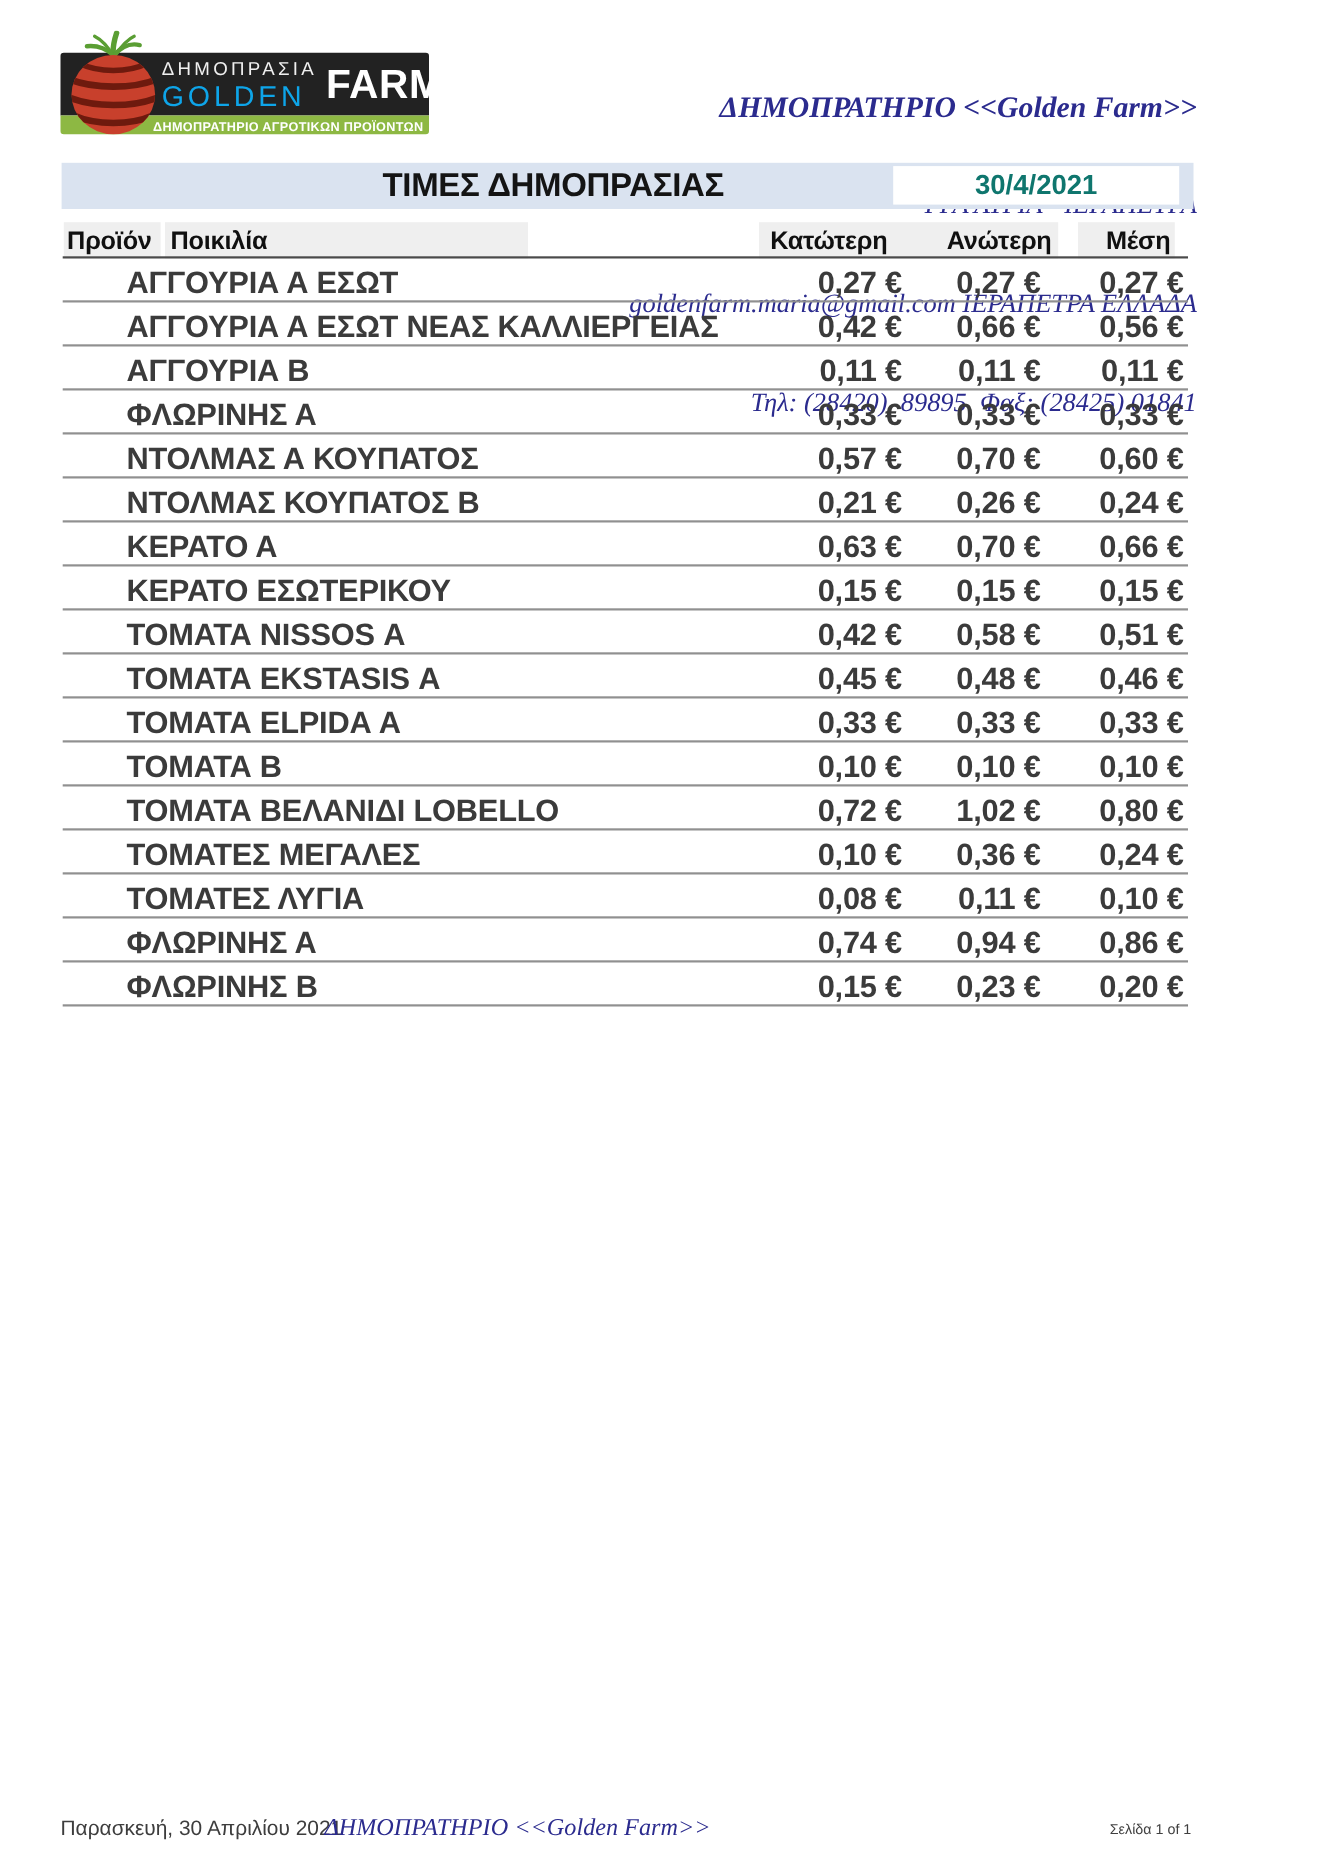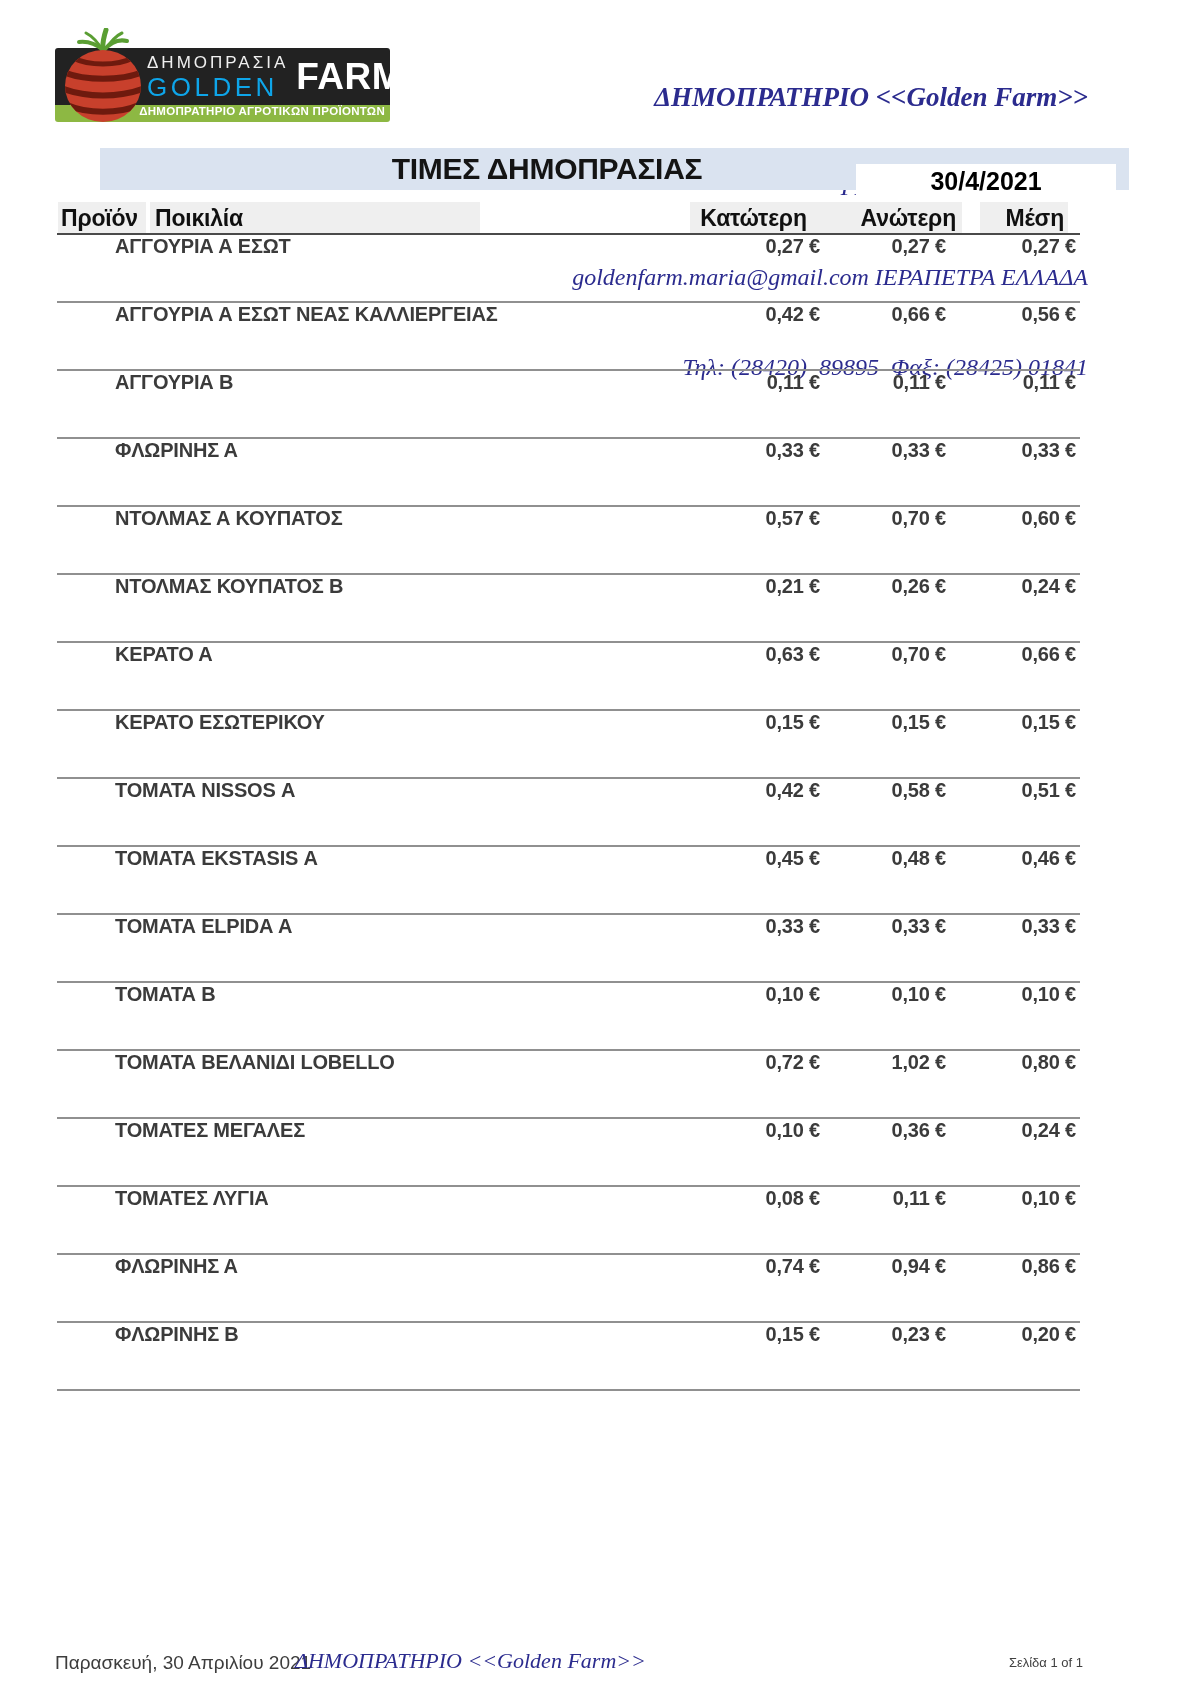--- a/index.html
+++ b/index.html
@@ -17,69 +17,68 @@
     background:#222222; border-radius:3px 3px 0 0;
     display:flex; align-items:center; padding-left:92px; gap:8px;
   }
   .logo-text-col { display:flex; flex-direction:column; line-height:1; }
   .logo-auction { color:#f0f0f0; font-size:17px; letter-spacing:3px; font-weight:400; margin-bottom:3px; }
   .logo-golden  { color:#0ea5e9; font-size:26px; font-weight:300; letter-spacing:3.5px; }
   .logo-farm    { color:#ffffff; font-size:37px; font-weight:800; letter-spacing:.5px; line-height:1; }
   .logo-green {
     position:absolute; left:0; top:77px; width:335px; height:17px;
     background:var(--logo-green,#8db843); border-radius:0 0 3px 3px;
-    display:flex; align-items:flex-start; justify-content:flex-end; padding:0 5px 0 90px;
+    display:flex; align-items:flex-end; justify-content:flex-end; padding:0 5px 0 90px;
   }
   .logo-green span { color:#fff; font-size:11.5px; font-weight:700; letter-spacing:.3px; white-space:nowrap; }
   .tomato { position:absolute; left:4px; top:0; width:88px; height:96px; }
 
   
   .contact {
     position:absolute; right:112px; top:22px; text-align:right;
     font-family:"Liberation Serif", serif; font-style:italic;
     color:var(--navy,#2b2b8e); line-height:30px; white-space:pre;
   }
   .contact-line1 { font-weight:700; font-size:27px; }
   .contact-line  { font-size:24px; }
 
   
   .title-bar {
     position:absolute; left:56px; top:148px; width:1029px; height:42px;
     background:var(--titlebar-blue,#dae3f0);
-    margin-left:44px;
   }
   .title {
     position:absolute; left:147px; top:4px; width:600px; text-align:center;
     font-size:30px; font-weight:700; color:#141414; letter-spacing:-.3px;
   }
   .date-box {
-    position:absolute; left:756px; top:16px; width:260px; height:35px; background:#ffffff;
+    position:absolute; left:756px; top:3px; width:260px; height:35px; background:#ffffff;
     display:flex; align-items:center; justify-content:center;
-    font-size:25px; font-weight:700; color:#000000;
+    font-size:25px; font-weight:700; color:#0f766e;
   }
 
   
   .hdr-cell {
     position:absolute; top:202px; height:33px; background:var(--header-gray,#efefef);
     font-size:23px; font-weight:600; color:#101010; line-height:33px; letter-spacing:-.2px;
   }
   .hdr-product { left:58px;  width:88px;  padding-left:3px; }
   .hdr-variety { left:150px; width:330px; padding-left:5px; }
   .hdr-lowhigh { left:690px; width:272px; display:flex; }
   .hdr-low  { width:127px; text-align:center; }
   .hdr-high { flex:1; text-align:right; padding-right:6px; }
   .hdr-avg  { left:980px; width:88px; text-align:right; padding-right:4px; }
   .header-rule { position:absolute; left:57px; top:233px; width:1023px; height:2px; background:#4a4a4a; }
 
   
   .table-body { position:absolute; left:57px; top:235px; width:1023px; }
   .row {
-    display:flex; align-items:flex-start; height:68px;
+    display:flex; align-items:flex-end; height:40px;
     border-bottom:2px solid #909090;
-    color:var(--text-dark,#3b3b3b); font-weight:700; font-size:20px; letter-spacing:-.2px;
+    color:var(--text-dark,#3b3b3b); font-weight:700; font-size:28px; letter-spacing:-.2px;
   }
   .cell-name { flex:1; padding-left:58px; white-space:nowrap; }
   .cell-low  { width:150px; text-align:right; padding-right:4px; }
   .cell-high { width:128px; text-align:right; padding-right:6px; }
   .cell-avg  { width:128px; text-align:right; padding-right:4px; }
 
   
   .footer-date  { position:absolute; left:55px;  top:1652px; font-size:19px; color:#3d3d3d; }
   .footer-brand {
     position:absolute; left:295px; top:1648px; font-size:22px;

